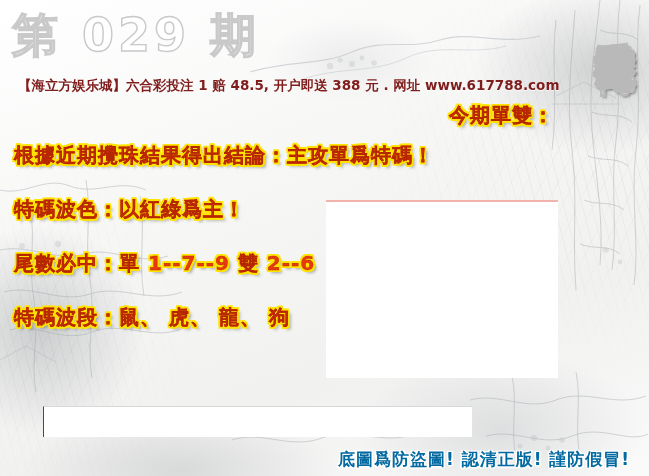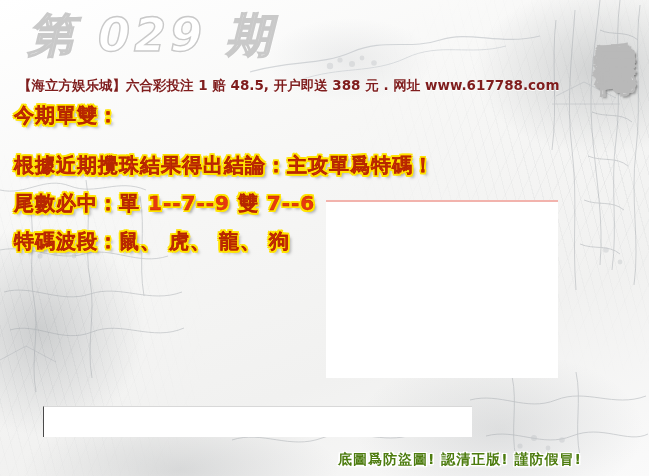--- a/index.html
+++ b/index.html
@@ -32,55 +32,54 @@
       repeating-linear-gradient(-64deg, rgba(120,126,132,.11) 0 1px, rgba(0,0,0,0) 1px 14px);
     -webkit-mask-image:radial-gradient(ellipse 300px 260px at 600px 160px,#000 0%,rgba(0,0,0,.25) 60%,rgba(0,0,0,0) 85%),
                        radial-gradient(ellipse 190px 230px at 45px 340px,#000 0%,rgba(0,0,0,.2) 62%,rgba(0,0,0,0) 88%);
     mask-image:radial-gradient(ellipse 300px 260px at 600px 160px,#000 0%,rgba(0,0,0,.25) 60%,rgba(0,0,0,0) 85%),
                radial-gradient(ellipse 190px 230px at 45px 340px,#000 0%,rgba(0,0,0,.2) 62%,rgba(0,0,0,0) 88%);
   }
   .bg-svg{position:absolute;left:0;top:0;}
 
   
   .issue-title{
-    position:absolute;left:28px;top:8px;
+    position:absolute;left:12px;top:8px;
     font-size:46px;line-height:54px;font-weight:700;
     letter-spacing:4px;
     color:transparent;
     -webkit-text-stroke:1.4px #c9c9c9;
     text-shadow:1px 1px 0 rgba(255,255,255,.9);
     white-space:nowrap;
-    font-style:italic;
   }
 
   
   .ad-banner{
     position:absolute;left:18px;top:76px;width:560px;
     font-size:13.5px;line-height:18px;font-weight:700;
     color:#7f1d1d;white-space:nowrap;
     text-shadow:0 1px 0 rgba(255,255,255,.85);
   }
 
   
   .tips{position:absolute;left:14px;top:104px;width:540px;}
   .tip-line{
     font-size:20px;line-height:22px;font-weight:700;
     color:#e8380f;
     letter-spacing:1px;
     white-space:nowrap;
-    margin-bottom:16px;
+    margin-bottom:32px;
     -webkit-text-stroke:0.35px #b52600;
     text-shadow:
       -1.6px -1.6px 0 #ffe400,  1.6px -1.6px 0 #ffe400,
       -1.6px  1.6px 0 #ffe400,  1.6px  1.6px 0 #ffe400,
        0px   -2.0px 0 #ffe400,  0px    2.0px 0 #ffe400,
       -2.0px  0px   0 #ffe400,  2.0px  0px   0 #ffe400,
        3px 3px 3px rgba(90,90,90,.55);
   }
-  .tip-line.l1{margin-bottom:28px;}
+  .tip-line.l1{margin-bottom:18px;text-align:right;}
 
   
   .panel-right{
     position:absolute;left:326px;top:200px;width:232px;height:176px;
     background:#ffffff;
     border-top:2px solid #f2b3ad;
     box-shadow:0 0 0 0 rgba(0,0,0,0);
   }
   .panel-bottom{
     position:absolute;left:43px;top:406px;width:428px;height:30px;
@@ -96,22 +95,22 @@
     font-size:42px;line-height:52px;font-weight:700;letter-spacing:2px;
     color:#fbfbfb;
     -webkit-text-stroke:1.3px #b9b9b9;
     text-shadow:2px 2px 2px rgba(110,110,110,.55);
     text-align:left;
   }
 
   
   .bottom-notice{
     position:absolute;left:338px;top:448px;
-    font-size:14px;line-height:22px;font-weight:700;
-    color:#4d7c0f;white-space:nowrap;letter-spacing:1px;
+    font-size:17px;line-height:22px;font-weight:700;
+    color:#0369a1;white-space:nowrap;letter-spacing:1px;
     text-shadow:
       -1.4px -1.4px 0 #ffffff, 1.4px -1.4px 0 #ffffff,
       -1.4px  1.4px 0 #ffffff, 1.4px  1.4px 0 #ffffff,
        0 2px 2px rgba(255,255,255,.9);
   }
 </style>
 </head>
 <body>
 
 <div id="poster">
@@ -179,21 +178,22 @@
 
   <div class="issue-title">第 029 期</div>
 
   <div class="ad-banner">【海立方娱乐城】六合彩投注 1 赔 48.5, 开户即送 388 元 . 网址 www.617788.com</div>
 
   <div class="panel-right"></div>
 
   <div class="tips">
     <div class="tip-line l1">今期單雙：</div>
     <div class="tip-line">根據近期攪珠結果得出結論：主攻單爲特碼！</div>
-    <div class="tip-line">尾數必中：單 1--7--9 雙 7--6</div>
+    <div class="tip-line">特碼波色：以紅綠爲主！</div>
+    <div class="tip-line">尾數必中：單 1--7--9 雙 2--6</div>
     <div class="tip-line">特碼波段：鼠、 虎、 龍、 狗</div>
   </div>
 
   <div class="panel-bottom"></div>
 
   <div class="vertical-brand">香港嘉雲公司電傳</div>
 
   <div class="bottom-notice">底圖爲防盜圖!  認清正版!  謹防假冒!</div>
 
 </div>

